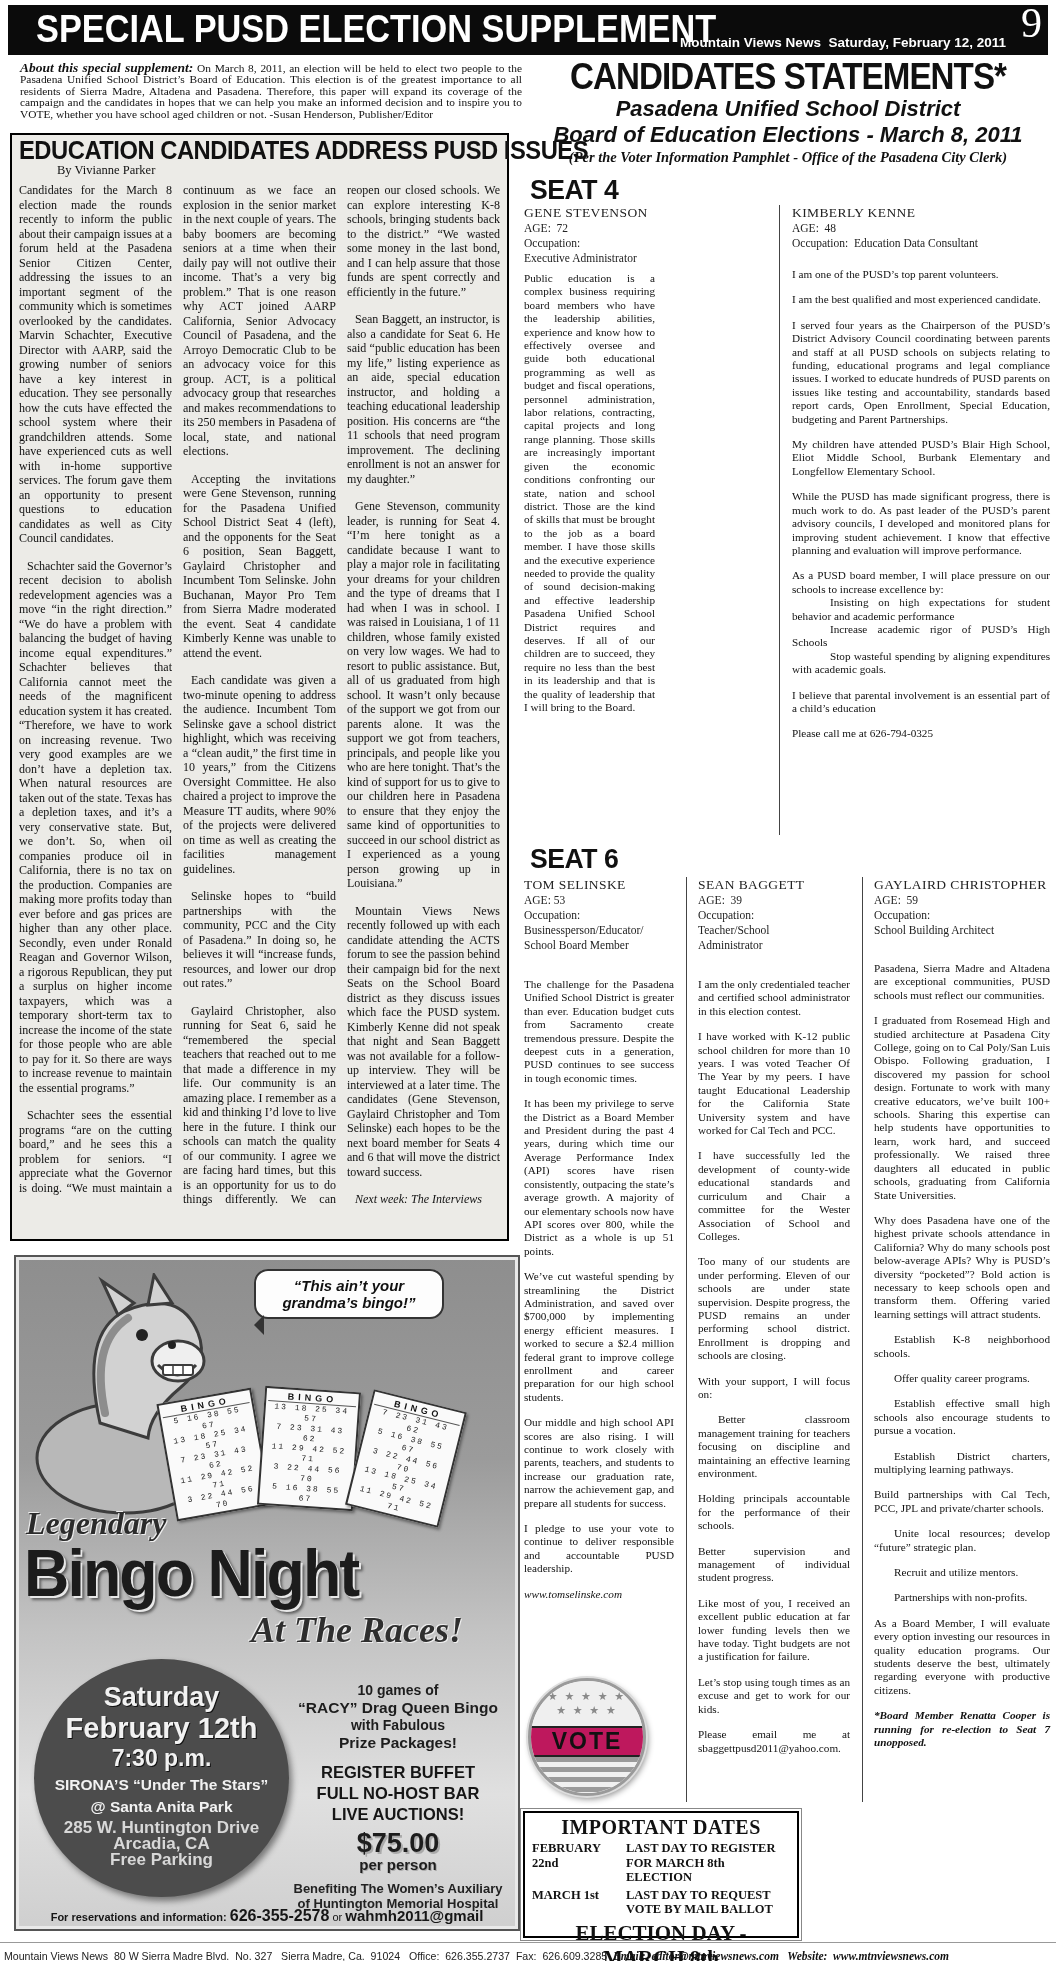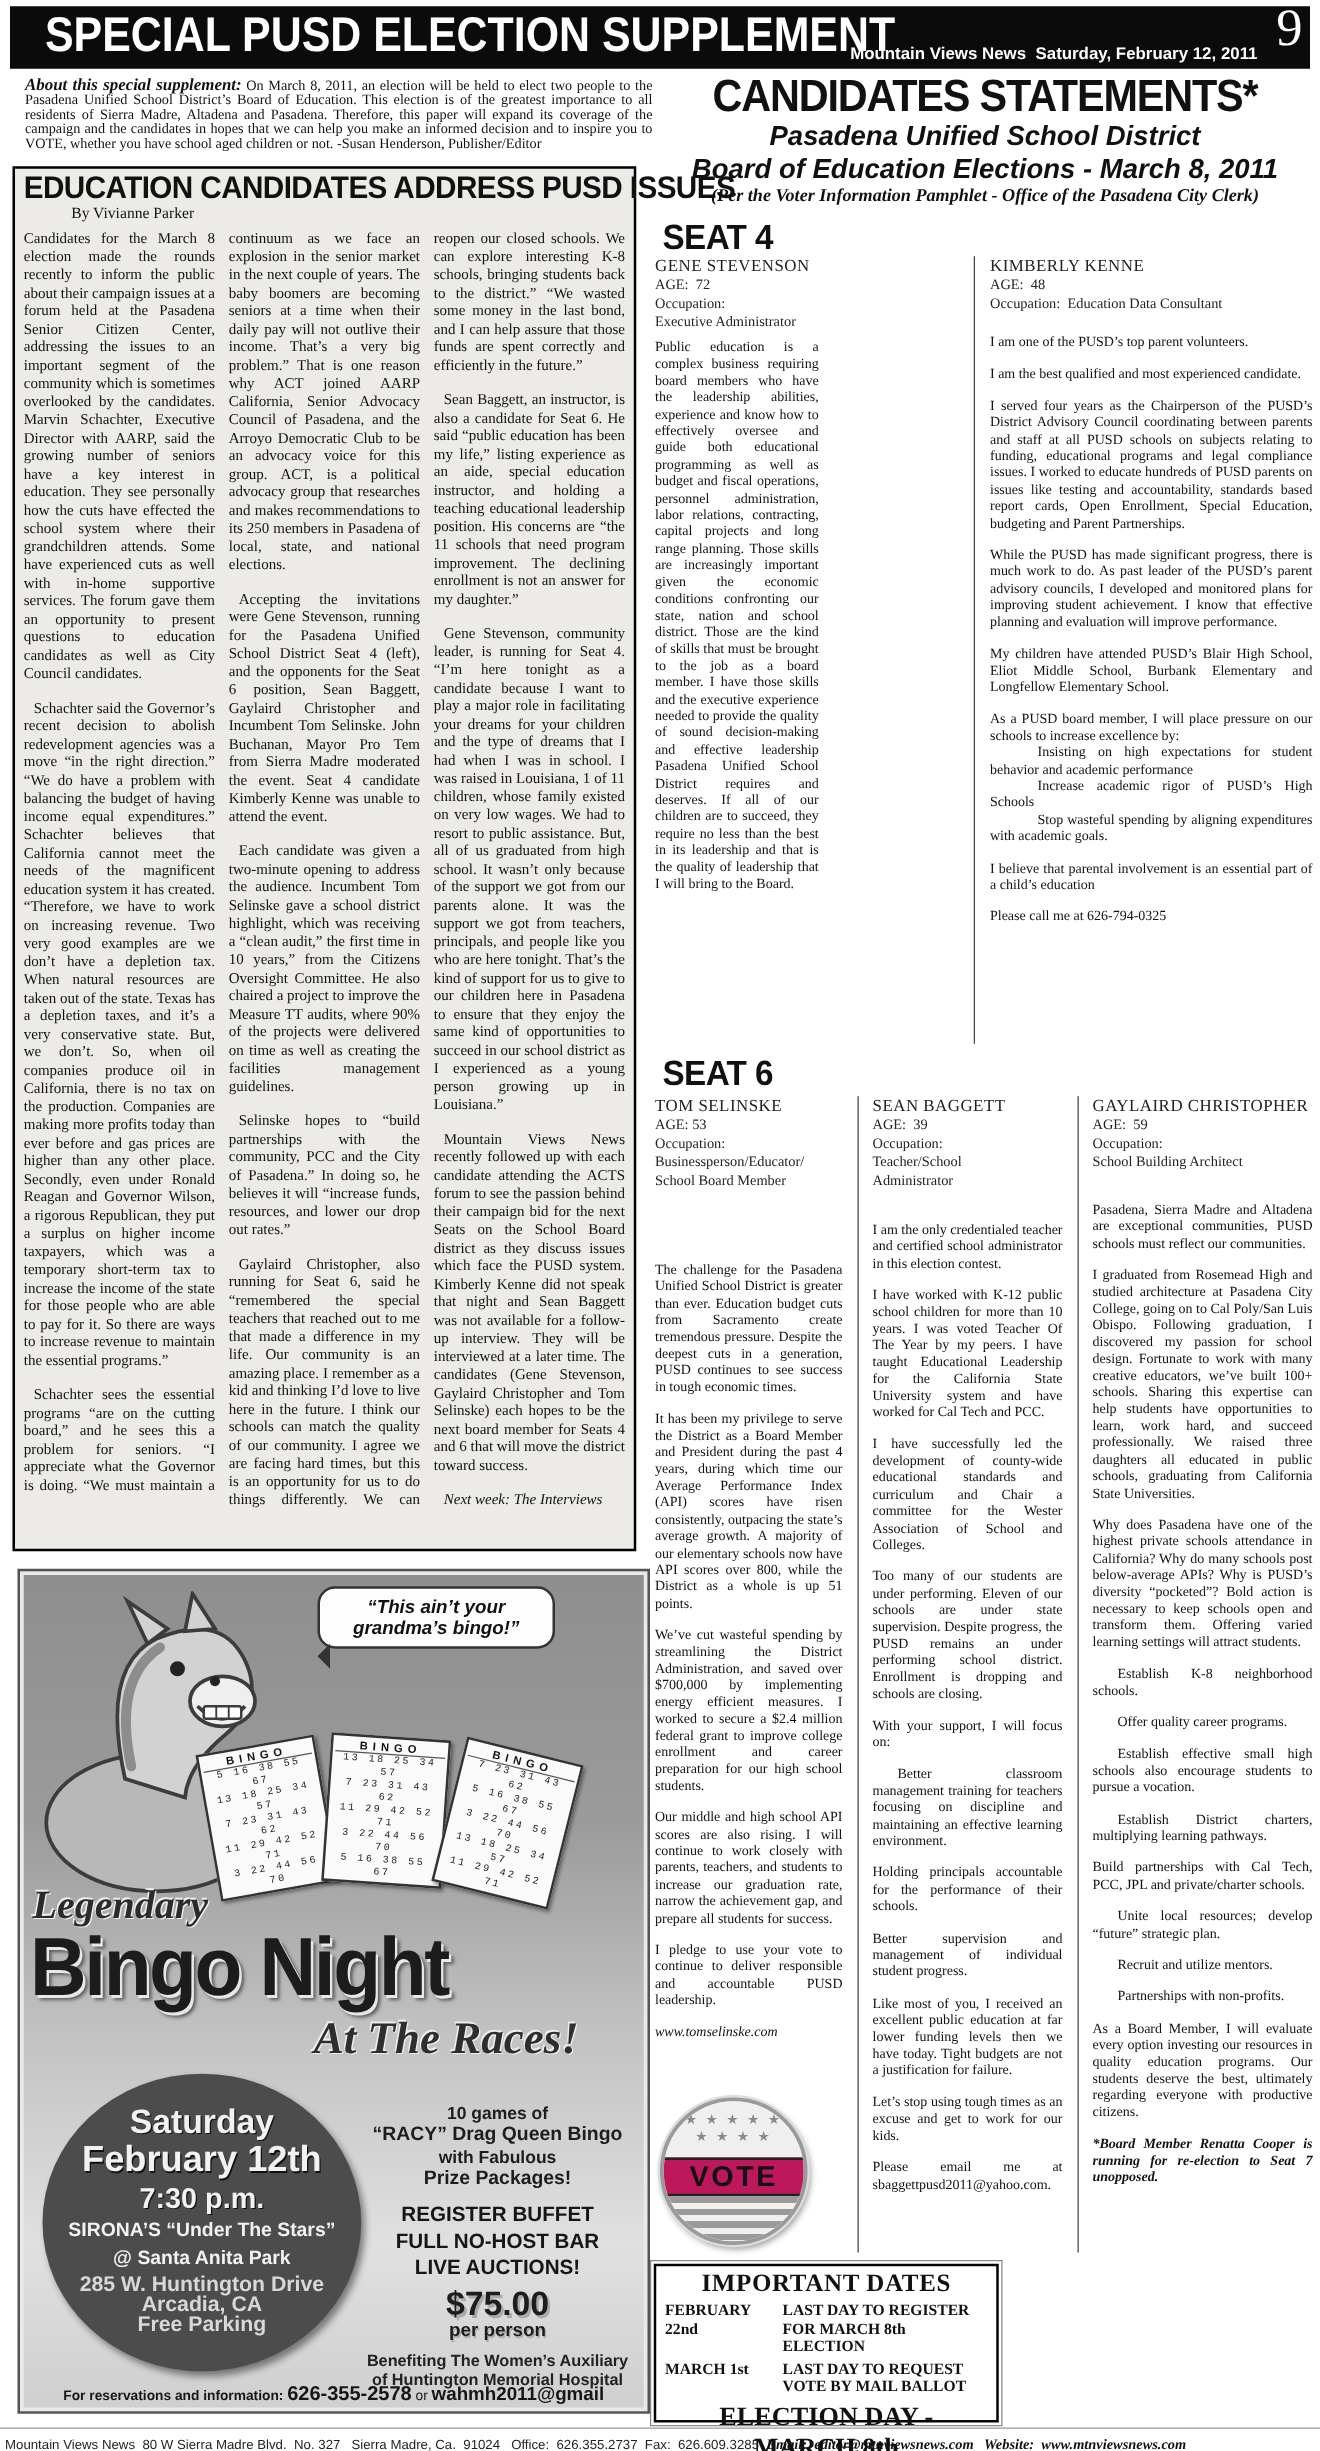--- a/index.html
+++ b/index.html
@@ -158,40 +158,40 @@
 
   <div class="abs" style="left:792px;top:205px;width:258px;">
     <div class="cand-name">KIMBERLY KENNE</div>
     <div class="cand-line">AGE:  48</div>
     <div class="cand-line">Occupation:  Education Data Consultant</div>
   </div>
   <div class="abs stmt" style="left:792px;top:268px;width:258px;">
     <p>I am one of the PUSD’s top parent volunteers.</p>
     <p>I am the best qualified and most experienced candidate.</p>
     <p>I served four years as the Chairperson of the PUSD’s District Advisory Council coordinating between parents and staff at all PUSD schools on subjects relating to funding, educational programs and legal compliance issues.  I worked to educate hundreds of PUSD parents on issues like testing and accountability, standards based report cards, Open Enrollment, Special Education, budgeting and Parent Partnerships.</p>
+    <p>My children have attended PUSD’s Blair High School, Eliot Middle School, Burbank Elementary and Longfellow Elementary School.</p>
     <p>While the PUSD has made significant progress, there is much work to do.  As past leader of the PUSD’s parent advisory councils, I developed and monitored plans for improving student achievement.  I know that effective planning and evaluation will improve performance.</p>
-    <p>My children have attended PUSD’s Blair High School, Eliot Middle School, Burbank Elementary and Longfellow Elementary School.</p>
     <p>As a PUSD board member, I will place pressure on our schools to increase excellence by:</p>
     <p class="bullet">Insisting on high expectations for student behavior and academic performance</p>
     <p class="bullet">Increase academic rigor of PUSD’s High Schools</p>
     <p class="bullet">Stop wasteful spending by aligning expenditures with academic goals.</p>
     <p>I believe that parental involvement is an essential part of a child’s education</p>
     <p>Please call me at 626-794-0325</p>
   </div>
 
   <div class="abs seat-heading" style="left:530px;top:843px;">SEAT 6</div>
 
   <div class="abs" style="left:524px;top:877px;width:160px;">
     <div class="cand-name">TOM SELINSKE</div>
     <div class="cand-line">AGE: 53</div>
     <div class="cand-line">Occupation:</div>
     <div class="cand-line">Businessperson/Educator/</div>
     <div class="cand-line">School Board Member</div>
   </div>
-  <div class="abs stmt" style="left:524px;top:1010px;width:150px;">
+  <div class="abs stmt" style="left:524px;top:978px;width:150px;">
     <p>The challenge for the Pasadena Unified School District is greater than ever. Education budget cuts from Sacramento create tremendous pressure.  Despite the deepest cuts in a generation, PUSD continues to see success in tough economic times.</p>
     <p>It has been my privilege to serve the District as a Board Member and President during the past 4 years, during which time our Average Performance Index (API) scores have risen consistently, outpacing the state’s average growth.  A majority of our elementary schools now have API scores over 800, while the District as a whole is up 51 points.</p>
     <p>We’ve cut wasteful spending by streamlining the District Administration, and saved over $700,000 by implementing energy efficient measures.  I worked to secure a $2.4 million federal grant to improve college enrollment and career preparation for our high school students.</p>
     <p>Our middle and high school API scores are also rising.  I will continue to work closely with parents, teachers, and students to increase our graduation rate, narrow the achievement gap, and prepare all students for success.</p>
     <p>I pledge to use your vote to continue to deliver responsible and accountable PUSD leadership.</p>
     <p class="ital">www.tomselinske.com</p>
   </div>
 
   <div class="abs vrule" style="left:686px;top:877px;height:925px;"></div>
 

